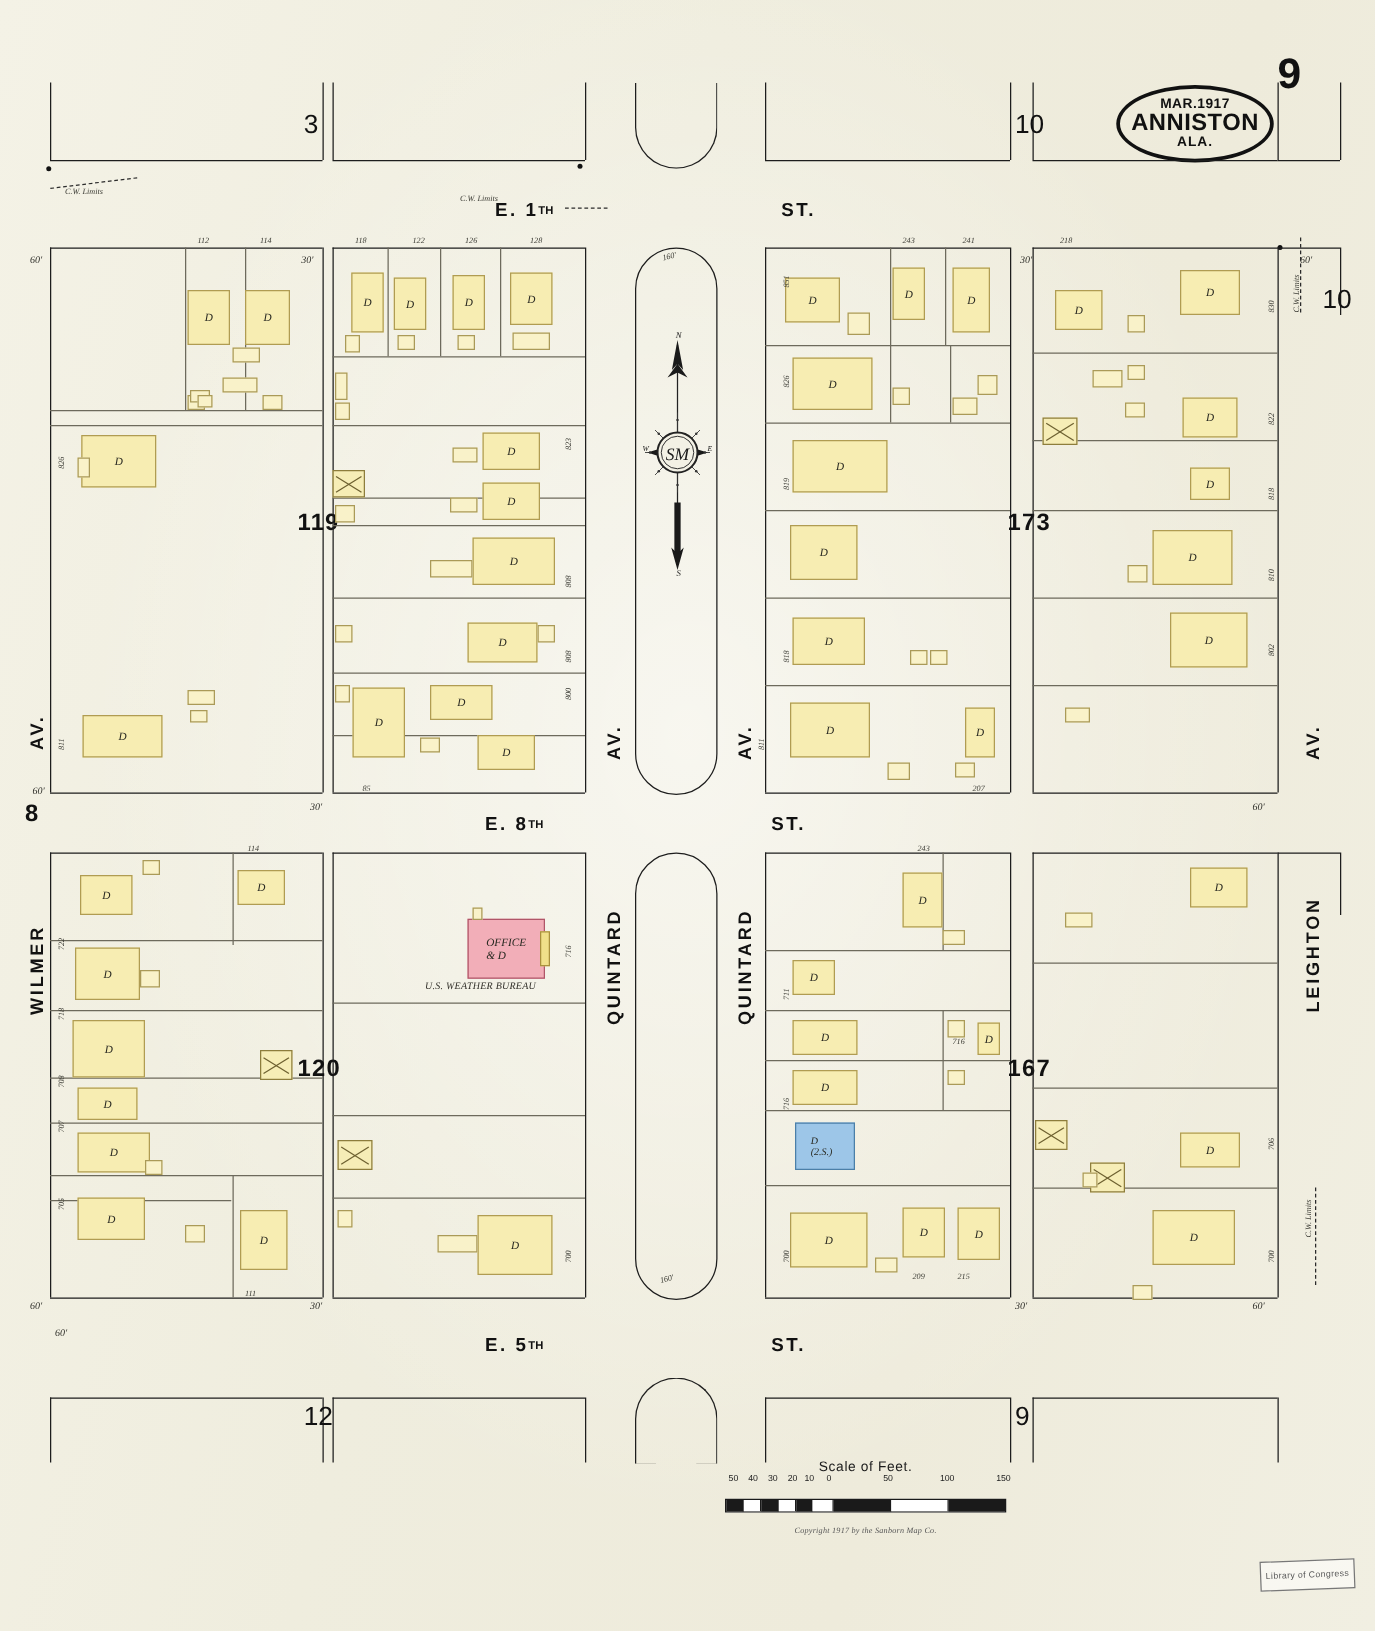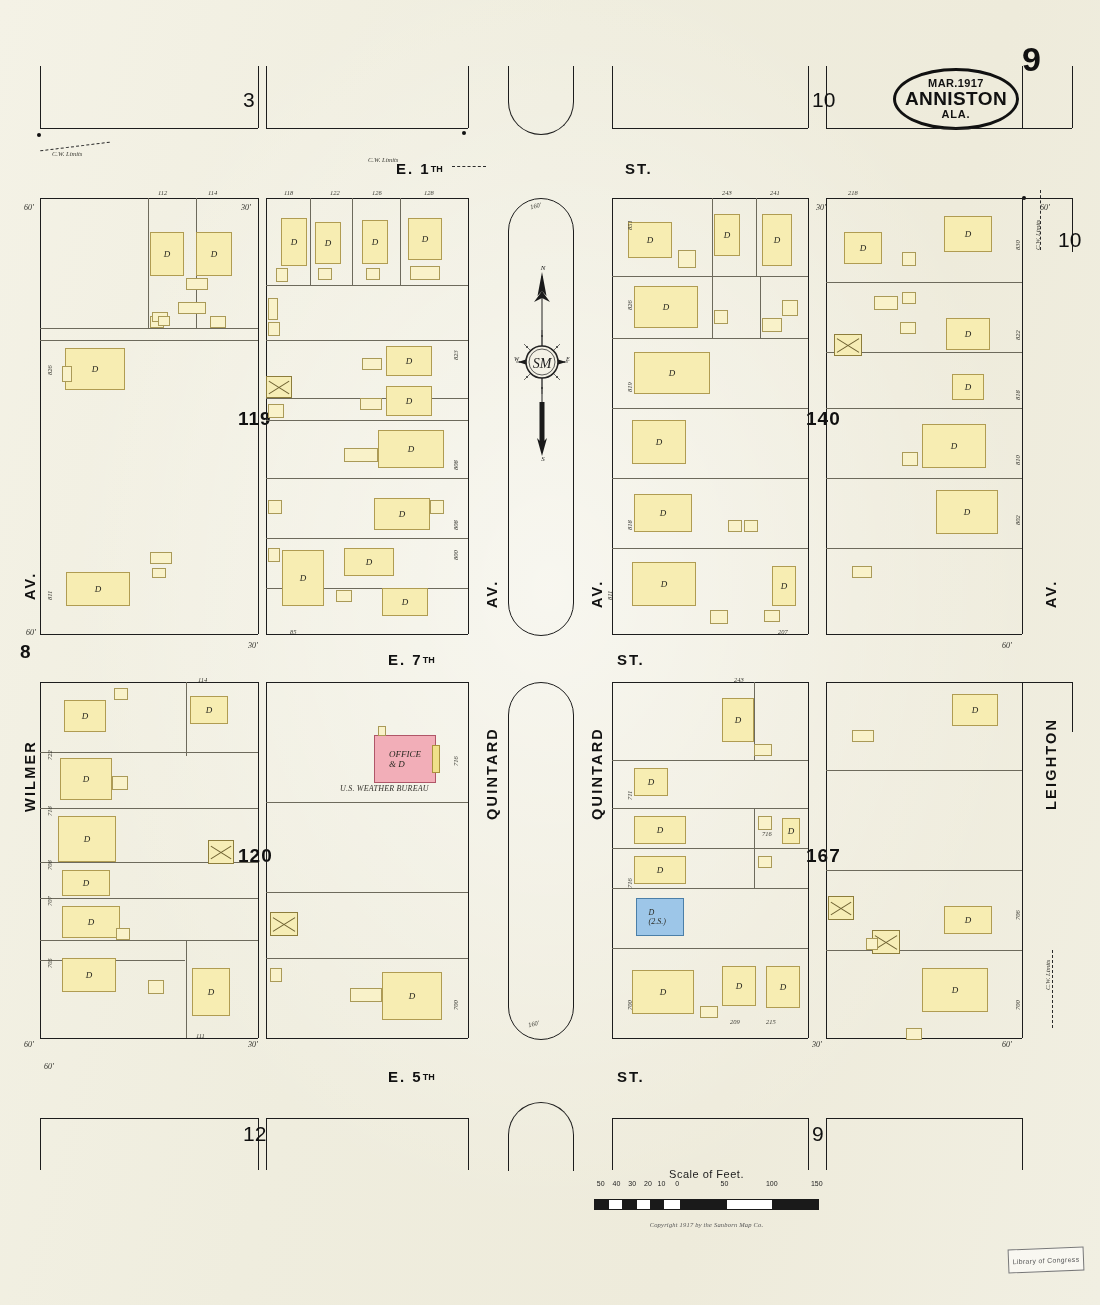--- a/index.html
+++ b/index.html
@@ -366,21 +366,21 @@
   <div class="bldg out" style="left:764px;top:610px;width:16px;height:12px;"></div>
 
   <div class="lbl tiny" style="left:722px;top:189px;">243</div>
   <div class="lbl tiny" style="left:770px;top:189px;">241</div>
   <div class="lbl tiny vert" style="left:626px;top:230px;transform:rotate(-90deg);">851</div>
   <div class="lbl tiny vert" style="left:626px;top:310px;transform:rotate(-90deg);">826</div>
   <div class="lbl tiny vert" style="left:626px;top:392px;transform:rotate(-90deg);">819</div>
   <div class="lbl tiny vert" style="left:626px;top:530px;transform:rotate(-90deg);">818</div>
   <div class="lbl tiny vert" style="left:606px;top:600px;transform:rotate(-90deg);">811</div>
   <div class="lbl tiny" style="left:778px;top:628px;">207</div>
-  <div class="lbl blocknum" style="left:806px;top:408px;">140</div>
+  <div class="lbl blocknum" style="left:806px;top:408px;">173</div>
 
   <div class="blockline hline" style="left:826px;top:198px;width:196px;"></div>
   <div class="blockline vline" style="left:826px;top:198px;height:436px;"></div>
   <div class="blockline vline" style="left:1022px;top:198px;height:436px;"></div>
   <div class="blockline hline" style="left:826px;top:634px;width:196px;"></div>
 
   <div class="lotline lot-h" style="left:826px;top:282px;width:196px;"></div>
   <div class="lotline lot-h" style="left:826px;top:352px;width:196px;"></div>
   <div class="lotline lot-h" style="left:826px;top:408px;width:196px;"></div>
   <div class="lotline lot-h" style="left:826px;top:478px;width:196px;"></div>
@@ -424,21 +424,21 @@
   <div class="blockline vline" style="left:1072px;top:198px;height:54px;"></div>
   <div class="blockline hline" style="left:1022px;top:198px;width:50px;"></div>
   <div class="lbl sheetnum" style="left:1058px;top:228px;">10</div>
   <div class="lbl tiny vert" style="left:1034px;top:250px;transform:rotate(-90deg);">C.W. Limits</div>
   <div class="dashline-v" style="left:1040px;top:190px;height:60px;"></div>
 
   <div class="lbl av-name" style="left:1043px;top:608px;transform:rotate(-90deg);transform-origin:0 0;">AV.</div>
   <div class="lbl av-name" style="left:1043px;top:810px;transform:rotate(-90deg);transform-origin:0 0;">LEIGHTON</div>
 
   <div class="lbl street-name" style="left:388px;top:651px;">
-    <span>E. 7</span><span class="sup">TH</span>
+    <span>E. 8</span><span class="sup">TH</span>
   </div>
   <div class="lbl street-name" style="left:617px;top:651px;">ST.</div>
   <div class="lbl dim" style="left:24px;top:636px;"></div>
   <div class="lbl dim" style="left:248px;top:641px;">30'</div>
   <div class="lbl dim" style="left:1002px;top:641px;">60'</div>
 
   <div class="blockline hline" style="left:40px;top:682px;width:218px;"></div>
   <div class="blockline vline" style="left:40px;top:682px;height:356px;"></div>
   <div class="blockline vline" style="left:258px;top:682px;height:356px;"></div>
   <div class="blockline hline" style="left:40px;top:1038px;width:218px;"></div>
@@ -627,21 +627,21 @@
   <div class="blockline vline" style="left:808px;top:1118px;height:52px;"></div>
   <div class="blockline vline" style="left:826px;top:1118px;height:52px;"></div>
   <div class="blockline hline" style="left:826px;top:1118px;width:196px;"></div>
   <div class="blockline vline" style="left:1022px;top:1118px;height:52px;"></div>
 
   <div class="lbl sheetnum" style="left:243px;top:1122px;">12</div>
   <div class="lbl sheetnum" style="left:812px;top:1122px;">9</div>
   <div class="lbl sheetnum" style="left:243px;top:88px;">3</div>
   <div class="lbl sheetnum" style="left:812px;top:88px;">10</div>
 
-  <div id="scale" style="left:594px;top:1168px;width:225px;">
+  <div id="scale" style="left:580px;top:1168px;width:225px;">
     <div class="scale-title">Scale of Feet.</div>
     <div class="ticks">
       <span class="tick" style="left:3%;">50</span>
       <span class="tick" style="left:10%;">40</span>
       <span class="tick" style="left:17%;">30</span>
       <span class="tick" style="left:24%;">20</span>
       <span class="tick" style="left:30%;">10</span>
       <span class="tick" style="left:37%;">0</span>
       <span class="tick" style="left:58%;">50</span>
       <span class="tick" style="left:79%;">100</span>

